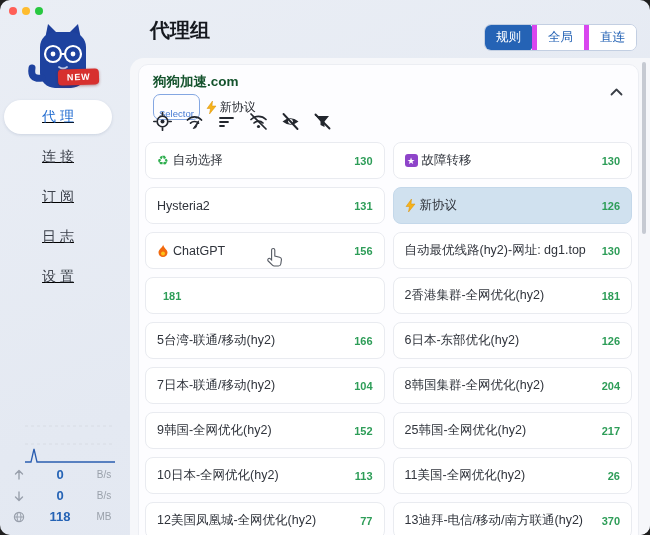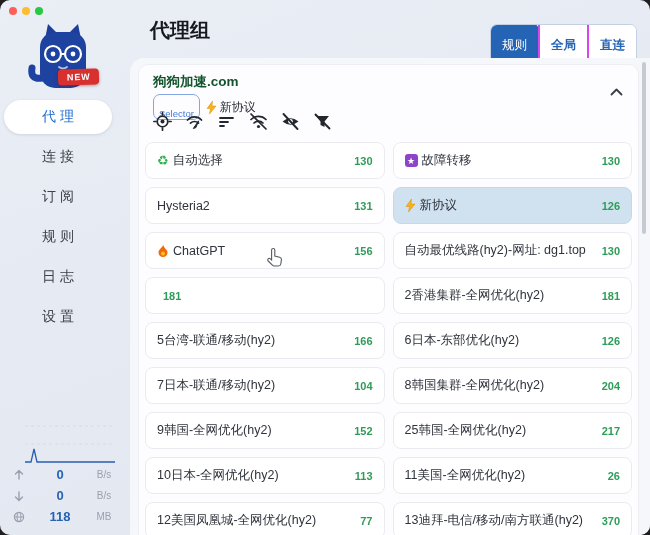--- a/index.html
+++ b/index.html
@@ -11,41 +11,41 @@
   .traffic { position:absolute; top:7px; left:9px; display:flex; gap:5px; z-index:5; }
   .dot { width:8px; height:8px; border-radius:50%; }
   .dot.red{background:#ff5f57}.dot.yellow{background:#febc2e}.dot.green{background:#28c840}
 
   
   .sidebar { position:absolute; left:0; top:0; width:130px; height:535px; }
   .cat { position:absolute; left:26px; top:16px; }
   .new-badge { position:absolute; left:58px; top:69px; background:#d7302e; color:#fff; font-size:9px;
                font-weight:bold; letter-spacing:.8px; padding:3px 9px; border-radius:4px;
                box-shadow:0 1px 3px rgba(120,20,20,.45); transform:rotate(-2deg); z-index:3; }
-  .nav { position:absolute; left:0; top:97px; width:116px; display:flex; flex-direction:column; }
+  .nav { position:absolute; left:0; top:97px; width:116px; display:flex; flex-direction:column;text-decoration:underline; }
   .nav-item { height:40px; display:flex; align-items:center; justify-content:center;
               font-size:14px; color:#3c414b; cursor:default; }
   .nav-item.active { height:34px; margin:3px 4px; background:#ffffff; border-radius:17px;
                      color:#1f6bd0; box-shadow:0 1px 3px rgba(80,100,140,.18); }
 
   .stats { position:absolute; left:13px; bottom:8px; width:106px; }
   .spark { display:block; }
   .stat-row { display:flex; align-items:center; height:21px; }
   .stat-icon { width:18px; color:#99a0ac; font-size:12px; display:flex; align-items:center; }
   .stat-val { flex:1; text-align:center; color:#2563b5; font-size:13px; font-weight:bold; }
   .stat-unit { width:30px; text-align:center; color:#9aa1ab; font-size:10px; }
 
   
   .page-title { position:absolute; left:150px; top:17px; font-size:20px; font-weight:600; color:#15181e; }
   .modes { position:absolute; right:13px; top:24px; display:flex; background:#fff;
            border:1px solid #c3cfe2; border-radius:7px; overflow:hidden; }
   .mode { padding:4px 11px; font-size:12.5px; color:#2563b5; background:#fff; border:none; cursor:pointer;
           font-family:inherit; }
-  .mode + .mode { border-left:2px solid #d946ef;font-weight:bold; }
-  .mode.sel { background:#2563b5; color:#fff; border-radius:6px; margin:-1px; padding:13px 12px; }
+  .mode + .mode { border-left:5px solid #d946ef; }
+  .mode.sel { background:#2563b5; color:#fff; border-radius:6px; margin:-1px; padding:5px 12px; }
 
   
   .panel { position:absolute; left:130px; top:58px; width:520px; height:477px;
            background:#f6f7fa; border-top-left-radius:14px; overflow:hidden; }
   .gcard { position:absolute; left:8px; top:6px; right:11px; bottom:-14px; background:#fdfdff;
            border:1px solid #eceef3; border-radius:10px; }
   .ghead { padding:8px 14px 0; }
   .gname { font-size:13.5px; font-weight:bold; color:#14532d; }
   .gsub { margin-top:3px; display:flex; align-items:center; gap:6px; }
   .selbadge { font-size:9.5px; color:#4478d2; border:1px solid #84a7e2; border-radius:7px;
@@ -100,21 +100,20 @@
         <circle cx="47" cy="38" r="2.4" fill="#fff"></circle>
         <path d="M33 51 q4 3 8 0" stroke="#b9c6e8" stroke-width="1.8" fill="none" stroke-linecap="round"></path>
       </svg>
     </div>
     <div class="new-badge">NEW</div>
 
     <div class="nav">
       <div class="nav-item active">代 理</div>
       <div class="nav-item">连 接</div>
       <div class="nav-item">订 阅</div>
-      <div class="nav-item">规 则</div>
       <div class="nav-item">日 志</div>
       <div class="nav-item">设 置</div>
     </div>
 
     <div class="stats">
       <svg class="spark" width="106" height="42" viewBox="0 0 106 42">
         <line x1="12" y1="4" x2="102" y2="4" stroke="#d8dce4" stroke-width="1" stroke-dasharray="3,3"></line>
         <line x1="12" y1="22" x2="102" y2="22" stroke="#d8dce4" stroke-width="1" stroke-dasharray="3,3"></line>
         <polyline points="12,40 18,40 21,27 24,40 102,40" fill="none" stroke="#2a5db0" stroke-width="1.3"></polyline>
       </svg>

